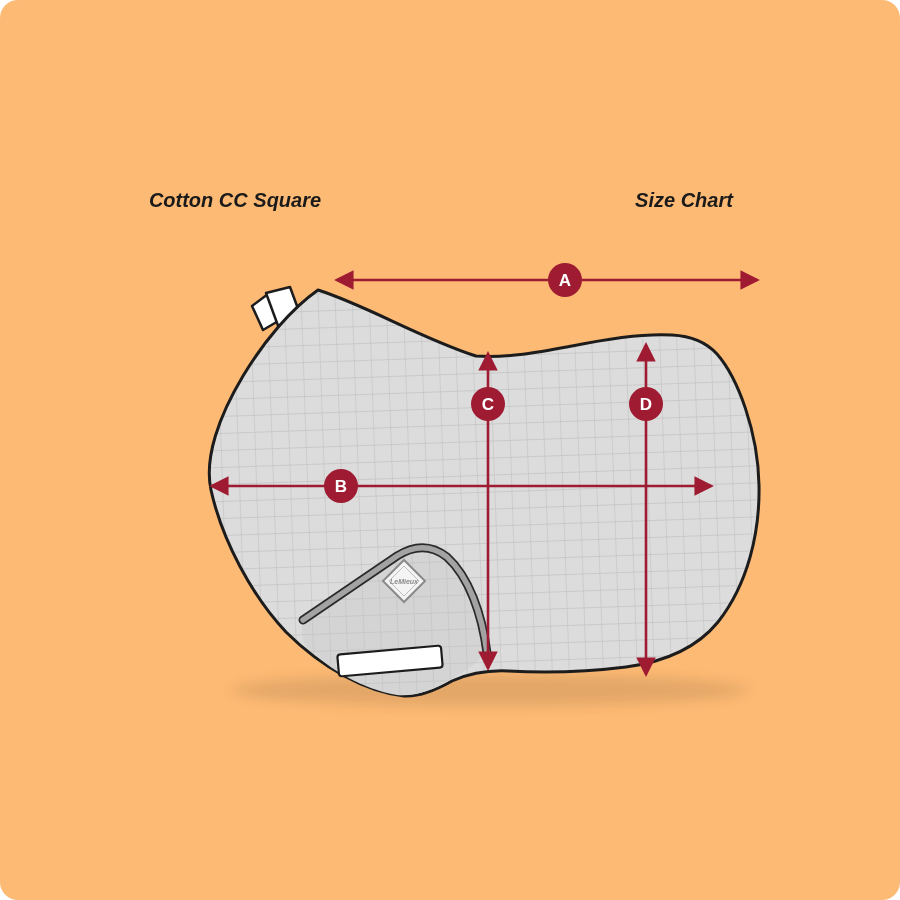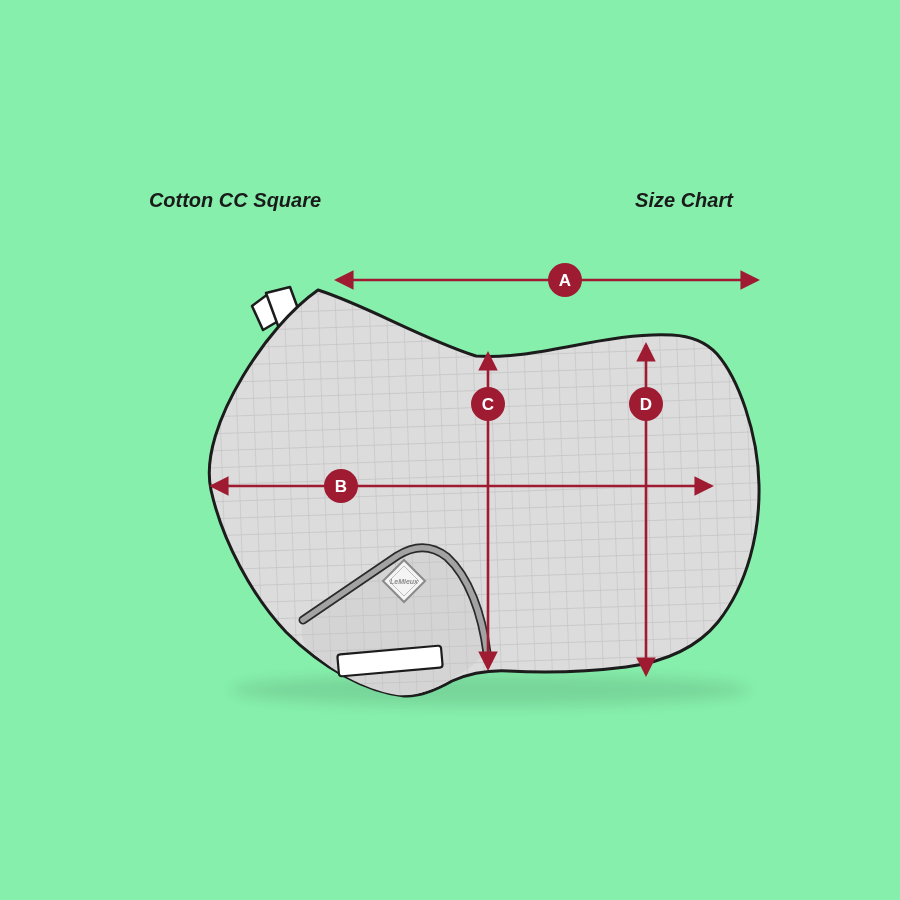--- a/index.html
+++ b/index.html
@@ -1,21 +1,22 @@
 <!DOCTYPE html>
 <html><head>
 <meta charset="utf-8">
 <style>
   html,body{margin:0;padding:0;background:#ffffff;}
   .canvas{
     position:relative;
     width:900px;height:900px;
-    background:#86efac;
+    background:#fdba74;
     font-family:"Liberation Sans",sans-serif;
     overflow:hidden;
+    border-radius:18px;
   }
   svg{display:block;}
   .title{
     font-family:"Liberation Sans",sans-serif;
     font-style:italic;
     font-weight:700;
     font-size:20px;
     fill:#1a1a1a;
     text-anchor:middle;
   }

